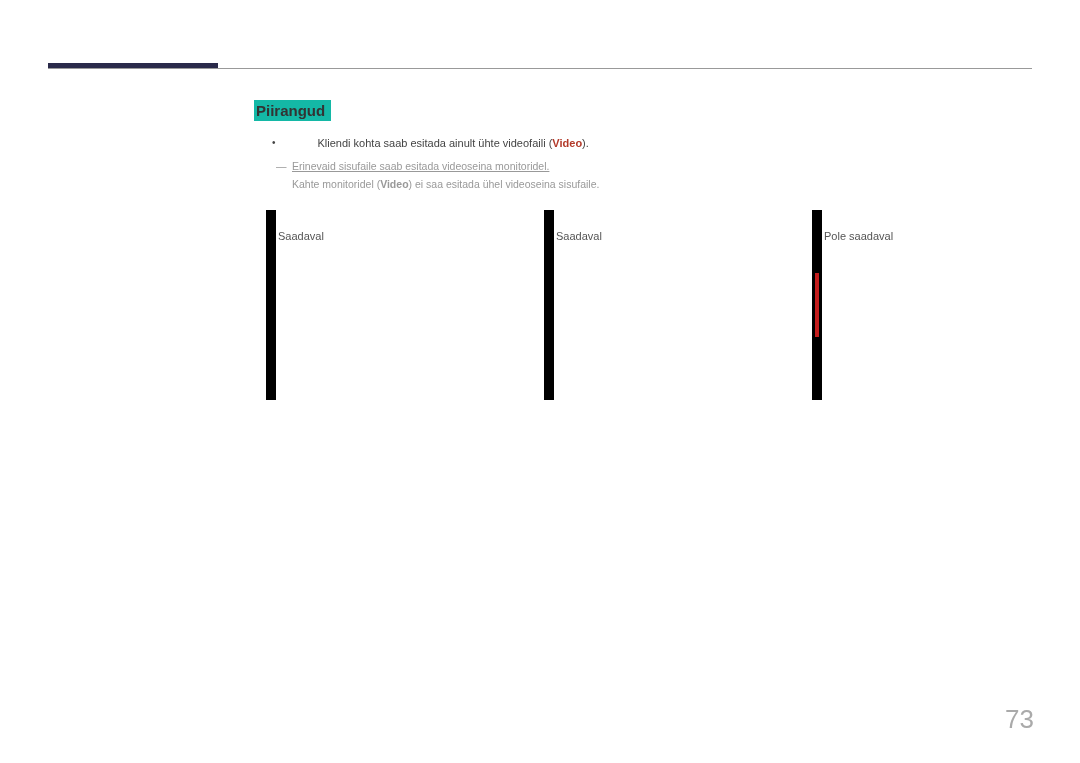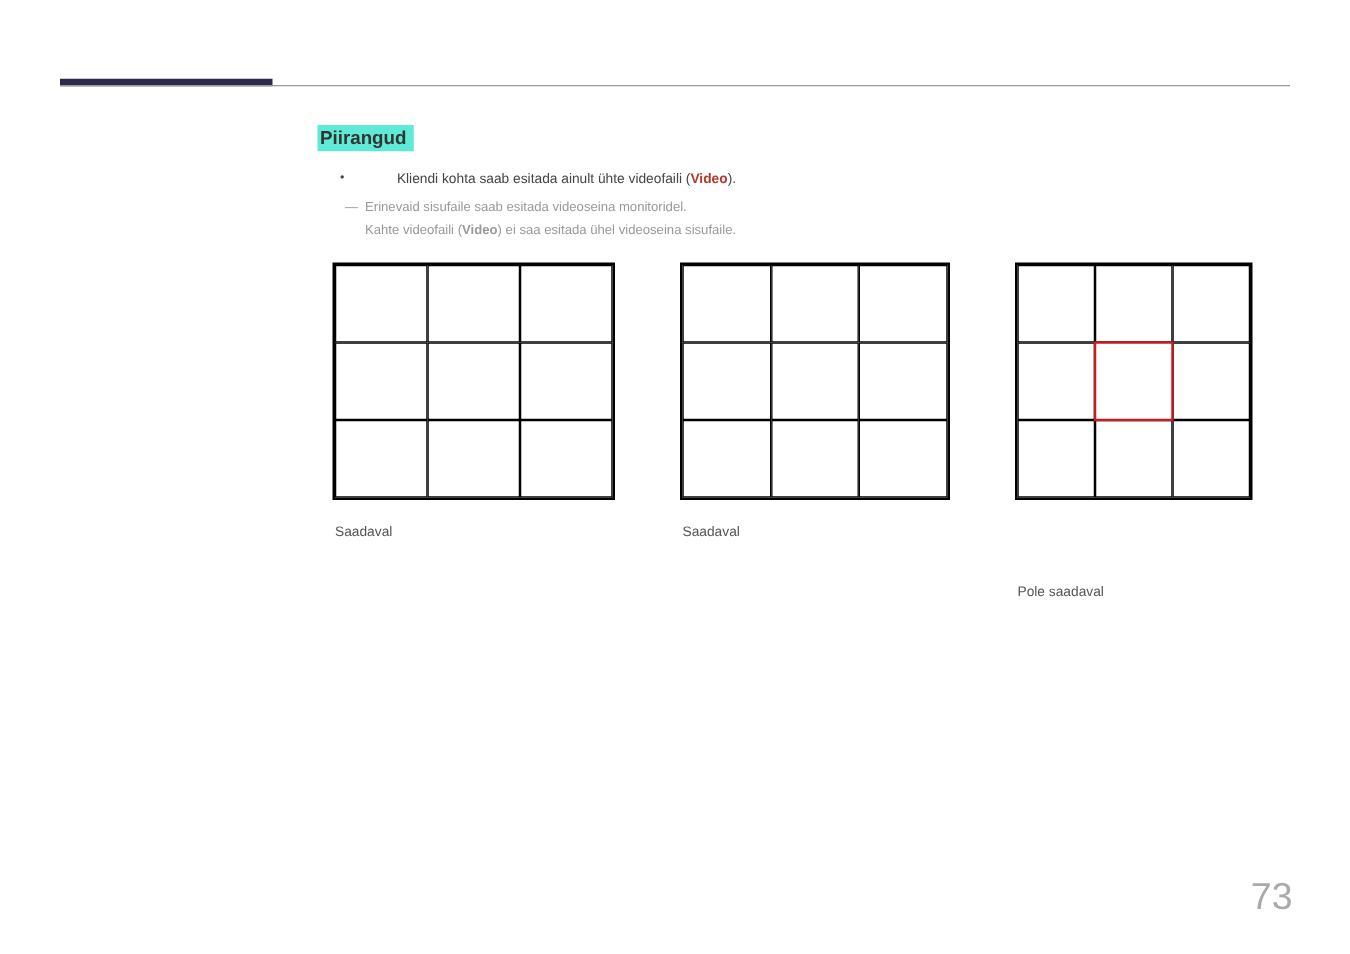--- a/index.html
+++ b/index.html
@@ -28,21 +28,21 @@
       background: #999;
     }
     .content {
       position: absolute;
       top: 100px;
       left: 254px;
       right: 48px;
     }
     .section-title {
       display: inline-block;
-      background: #5eead4;
+      background: #14b8a6;
       color: #333;
       font-weight: bold;
       font-size: 15px;
       padding: 2px 6px 2px 2px;
       margin-bottom: 14px;
     }
     .bullet-row {
       display: flex;
       align-items: flex-start;
       font-size: 11px;
@@ -56,61 +56,61 @@
       line-height: 16px;
     }
     .bullet-text { line-height: 16px; padding-left: 32px; }
     .bullet-text .video-bold { font-weight: bold; color: #b33a2a; }
     .sub-note {
       font-size: 10.5px;
       color: #999;
       margin-left: 38px;
       line-height: 18px;
     }
-    .sub-dash { position: relative; }
+    .sub-dash { position: relative; text-decoration: underline; }
     .sub-dash::before {
       content: "―";
       position: absolute;
       left: -16px;
       top: 0;
       color: #999;
     }
     .sub-note .video-bold { font-weight: bold; color: #999; }
     .grids-area {
       position: absolute;
       top: 210px;
       left: 254px;
       right: 48px;
       display: flex;
       gap: 40px;
     }
-    .grid-block { display: flex; flex-direction: column; padding-left: 12px; }
+    .grid-block { display: flex; flex-direction: row; padding-left: 12px; }
     .grid-block.g1 { width: 238px; }
     .grid-block.g2 { width: 228px; }
-    .grid-block.g3 { width: 202px; gap: 48px; }
+    .grid-block.g3 { width: 202px; }
     .grid3x3 {
       display: grid;
       grid-template-columns: repeat(3, 1fr);
       grid-template-rows: repeat(3, 1fr);
       height: 190px;
       border: 2px solid #000;
     }
     .cell { border: 1px solid #000; }
     .cell.highlight { border: 2px solid #c41e1e; margin: -1px; z-index: 1; }
     .grid-caption {
       font-size: 11px;
       color: #555;
       margin-top: 20px;
       margin-left: 2px;
     }
     .page-number {
       position: absolute;
       bottom: 28px;
       right: 46px;
-      font-size: 30px;
+      font-size: 26px;
       color: #aaa;
       font-weight: 300;
     }
   </style>
 </head>
 <body>
 
 <div class="top-accent"></div>
 <div class="top-rule"></div>
 
@@ -119,21 +119,21 @@
 
   <div class="bullet-row">
     <span class="bullet-dot">•</span>
     <span class="bullet-text">
       <span>Kliendi kohta saab esitada ainult ühte videofaili (</span><span class="video-bold">Video</span><span>).</span>
     </span>
   </div>
 
   <div class="sub-note sub-dash">Erinevaid sisufaile saab esitada videoseina monitoridel.</div>
   <div class="sub-note">
-    <span>Kahte videofaili (</span><span class="video-bold">Video</span><span>) ei saa esitada ühel videoseina sisufaile.</span>
+    <span>Kahte monitoridel (</span><span class="video-bold">Video</span><span>) ei saa esitada ühel videoseina sisufaile.</span>
   </div>
 </div>
 
 <div class="grids-area">
 
   <div class="grid-block g1">
     <div class="grid3x3">
       <div class="cell"></div>
       <div class="cell"></div>
       <div class="cell"></div>

